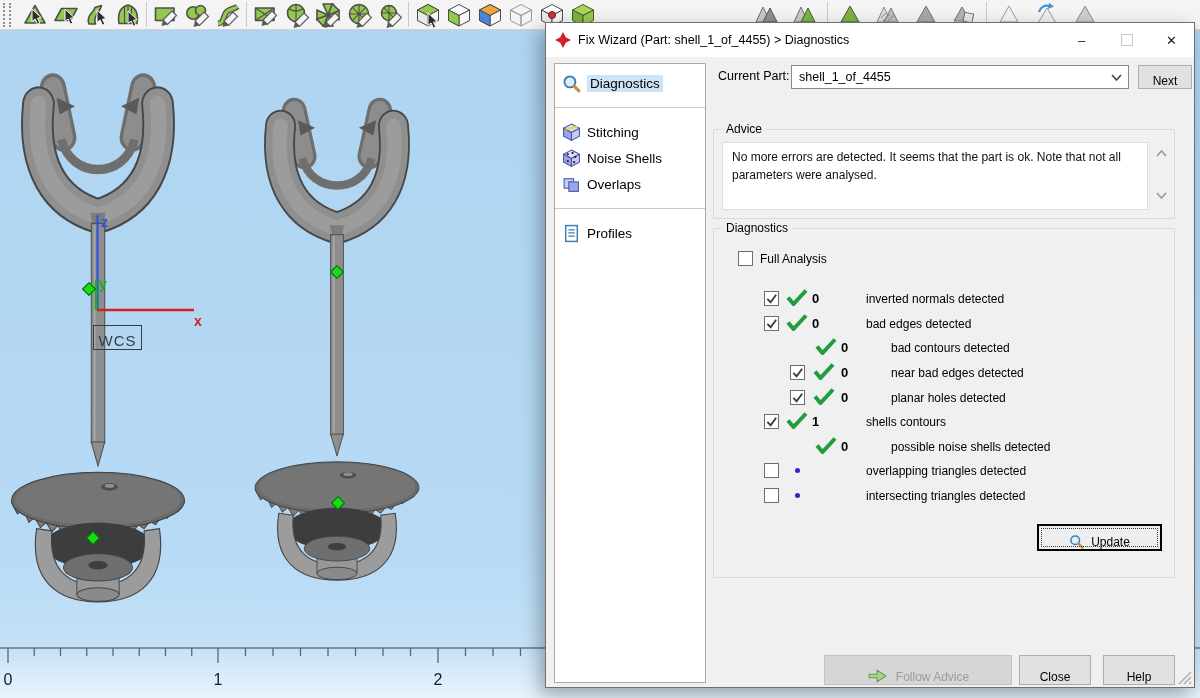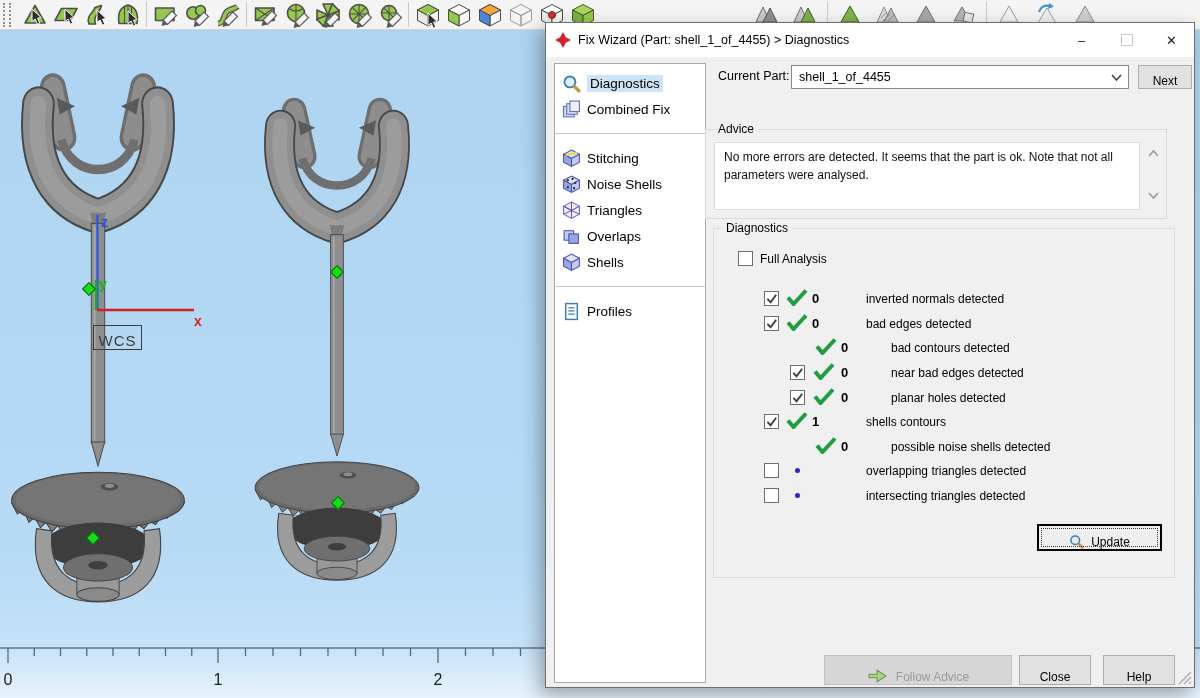--- a/index.html
+++ b/index.html
@@ -405,28 +405,20 @@
   </div>
 
   <div class="nav">
     <div class="nav-item">
       <svg viewBox="0 0 18 18">
           <circle cx="7.5" cy="7.5" r="5.2" fill="#ddeefb" stroke="#3f7db0" stroke-width="1.8"></circle>
           <line x1="11.5" y1="11.5" x2="16" y2="16" stroke="#c98f3f" stroke-width="3" stroke-linecap="round"></line>
         </svg>
       <span class="hl">Diagnostics</span>
     </div>
-    <div class="nav-item">
-      <svg viewBox="0 0 18 18">
-          <rect x="1.5" y="6" width="10" height="10" fill="#cdd6f4" stroke="#5b6cb0"></rect>
-          <rect x="4.5" y="3.5" width="10" height="10" fill="#dbe2f8" stroke="#5b6cb0"></rect>
-          <rect x="7.5" y="1" width="9" height="10" fill="#eef1fc" stroke="#5b6cb0"></rect>
-        </svg>
-      <span>Combined Fix</span>
-    </div>
     <div class="nav-sep"></div>
     <div class="nav-item">
       <svg viewBox="0 0 18 18">
           <polygon points="9,1 16.5,5 9,9 1.5,5" fill="#dfe3fb" stroke="#4a55a8"></polygon>
           <polygon points="1.5,5 9,9 9,16.5 1.5,12.5" fill="#9aa5e6" stroke="#4a55a8"></polygon>
           <polygon points="9,9 16.5,5 16.5,12.5 9,16.5" fill="#c3cbf6" stroke="#4a55a8"></polygon>
           <line x1="3.5" y1="5.8" x2="14.5" y2="3.6" stroke="#ead73c" stroke-width="2"></line>
         </svg>
       <span>Stitching</span>
     </div>
@@ -440,43 +432,24 @@
             <circle cx="10" cy="3.8" r="1.1"></circle>
             <circle cx="12.5" cy="7.5" r="1.1"></circle>
             <circle cx="5.5" cy="11.5" r="1.1"></circle>
             <circle cx="11.5" cy="12.5" r="1.1"></circle>
           </g>
         </svg>
       <span>Noise Shells</span>
     </div>
     <div class="nav-item">
       <svg viewBox="0 0 18 18">
-          <g fill="#eef0fe" stroke="#6a4ab8" stroke-width="0.9">
-            <polygon points="9,1 16.5,5 9,9 1.5,5"></polygon>
-            <polygon points="1.5,5 9,9 9,16.5 1.5,12.5"></polygon>
-            <polygon points="9,9 16.5,5 16.5,12.5 9,16.5"></polygon>
-          </g>
-          <path d="M9,1 L9,9 M1.5,5 L9,9 L16.5,12.5 M1.5,12.5 L9,9" stroke="#6a4ab8" stroke-width="0.9" fill="none"></path>
-        </svg>
-      <span>Triangles</span>
-    </div>
-    <div class="nav-item">
-      <svg viewBox="0 0 18 18">
           <rect x="2" y="3.5" width="9" height="9" fill="#c3cbf6" stroke="#4a55a8"></rect>
           <rect x="6.5" y="6.5" width="9" height="9" fill="#9aa5e6" stroke="#4a55a8"></rect>
         </svg>
       <span>Overlaps</span>
-    </div>
-    <div class="nav-item">
-      <svg viewBox="0 0 18 18">
-          <polygon points="9,1 16.5,5 9,9 1.5,5" fill="#dfe3fb" stroke="#4a55a8"></polygon>
-          <polygon points="1.5,5 9,9 9,16.5 1.5,12.5" fill="#9aa5e6" stroke="#4a55a8"></polygon>
-          <polygon points="9,9 16.5,5 16.5,12.5 9,16.5" fill="#c3cbf6" stroke="#4a55a8"></polygon>
-        </svg>
-      <span>Shells</span>
     </div>
     <div class="nav-sep"></div>
     <div class="nav-item">
       <svg viewBox="0 0 18 18">
           <rect x="3.5" y="1.5" width="11" height="15" fill="#fff" stroke="#3f7db0" stroke-width="1.4"></rect>
           <path d="M6,5.5 H12 M6,8.5 H12 M6,11.5 H12" stroke="#3f7db0" stroke-width="1.2"></path>
         </svg>
       <span>Profiles</span>
     </div>
   </div>
@@ -487,21 +460,21 @@
     <span class="chev">
         <svg width="11" height="7" viewBox="0 0 11 7">
           <polyline points="1,1 5.5,6 10,1" fill="none" stroke="#444" stroke-width="1.6"></polyline>
         </svg>
       </span>
   </div>
   <div class="btn" style="left:592px;top:42px;width:54px;height:24px">
       <span>Next</span>
     </div>
 
-  <div class="gbox" style="left:159px;top:106px;width:460px;height:88px">
+  <div class="gbox" style="left:167px;top:106px;width:460px;height:88px">
     <span class="gb-title">Advice</span>
     <div class="advice-text">No more errors are detected. It seems that the part is ok. Note that not all parameters were analysed.</div>
     <span class="sc-ch" style="top:20px">
         <svg width="11" height="7" viewBox="0 0 11 7">
           <polyline points="1,6 5.5,1 10,6" fill="none" stroke="#9a9a9a" stroke-width="1.6"></polyline>
         </svg>
       </span>
     <span class="sc-ch" style="top:62px">
         <svg width="11" height="7" viewBox="0 0 11 7">
           <polyline points="1,1 5.5,6 10,1" fill="none" stroke="#9a9a9a" stroke-width="1.6"></polyline>

